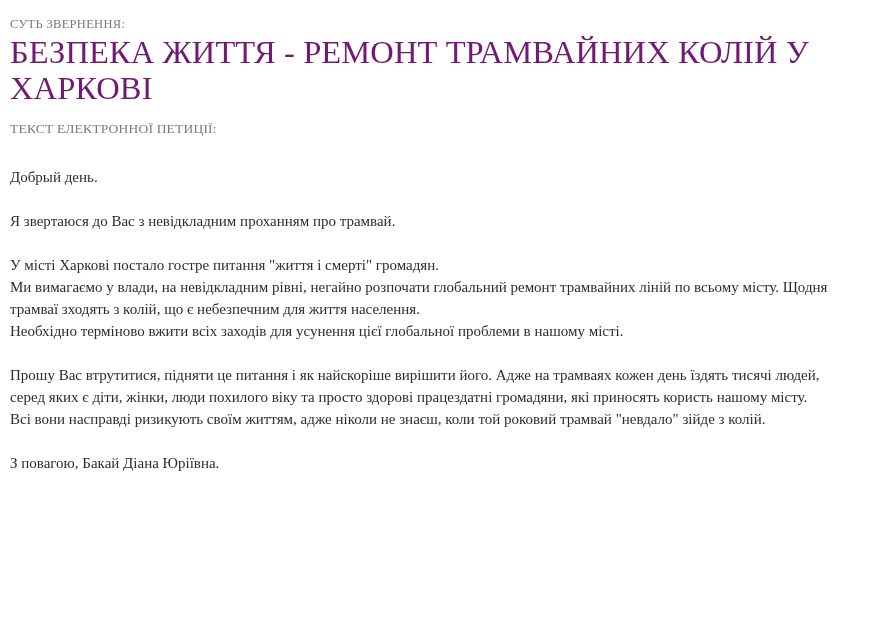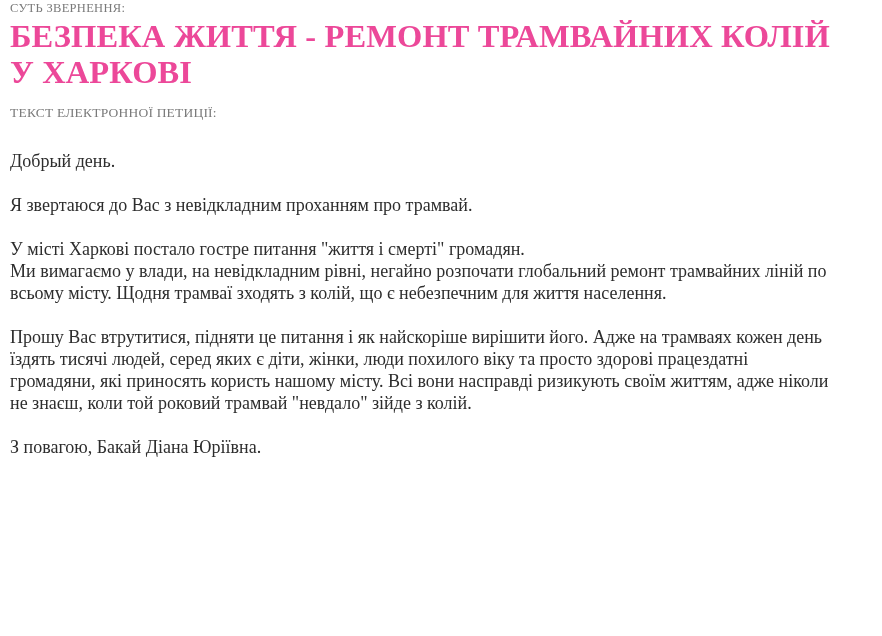--- a/index.html
+++ b/index.html
@@ -9,41 +9,41 @@
   }
   body {
     width: 882px;
     height: 636px;
     overflow: hidden;
     font-family: "Liberation Serif", "DejaVu Serif", serif;
     color: #2d2d2d;
     -webkit-font-smoothing: antialiased;
   }
   .page {
-    padding: 0 12px 0 10px;
+    padding: 16px 12px 0 10px;
     box-sizing: border-box;
     width: 842px;
   }
 
   
   .eyebrow {
     font-size: 12.5px;
     line-height: 16px;
     color: #7a7a7a;
     letter-spacing: 0.3px;
     margin: 0 0 2px 0;
     white-space: nowrap;
   }
 
   
   .petition-title {
     font-size: 32.5px;
     line-height: 36px;
-    font-weight: bold;
-    color: #ec4899;
+    font-weight: normal;
+    color: #701a75;
     margin: 0 0 14px 0;
     letter-spacing: 0.1px;
     max-width: 852px;
   }
 
   
   .meta {
     margin: 0 0 16px 0;
   }
   .meta-line {
@@ -57,21 +57,21 @@
   .section-label {
     font-size: 13.5px;
     line-height: 18px;
     color: #7a7a7a;
     letter-spacing: 0.2px;
     margin: 0 0 28px 0;
   }
 
   
   .body-text {
-    font-size: 18px;
+    font-size: 15px;
     line-height: 22px;
     color: #2d2d2d;
   }
   .para {
     margin: 0 0 22px 0;
     max-width: 862px;
   }
   .para:last-child { margin-bottom: 4px; }
   .para .ln {
     display: block;
@@ -91,20 +91,21 @@
 
   <div class="body-text">
 
     <div class="para">Добрый день.</div>
 
     <div class="para">Я звертаюся до Вас з невідкладним проханням про трамвай.</div>
 
     <div class="para">
       <span class="ln">У місті Харкові постало гостре питання "життя і смерті" громадян.</span>
       <span class="ln">Ми вимагаємо у влади, на невідкладним рівні, негайно розпочати глобальний ремонт трамвайних ліній по всьому місту. Щодня трамваї зходять з колій, що є небезпечним для життя населення.</span>
+      <span class="ln">Необхідно терміново вжити всіх заходів для усунення цієї глобальної проблеми в нашому місті.</span>
     </div>
 
 
     <div class="para">Прошу Вас втрутитися, підняти це питання і як найскоріше вирішити його. Адже на трамваях кожен день їздять тисячі людей, серед яких є діти, жінки, люди похилого віку та просто здорові працездатні громадяни, які приносять користь нашому місту. Всі вони насправді ризикують своїм життям, адже ніколи не знаєш, коли той роковий трамвай "невдало" зійде з колій.</div>
 
     <div class="para">З повагою, Бакай Діана Юріївна.</div>
 
   </div>
 </div>
 

